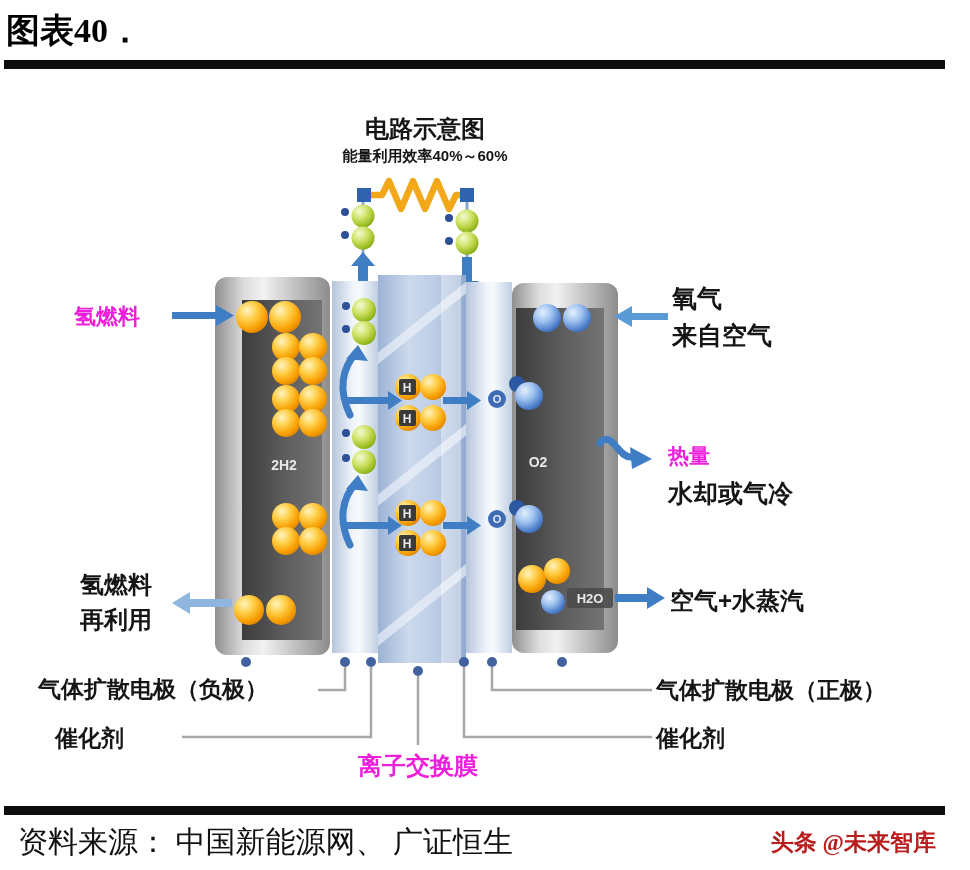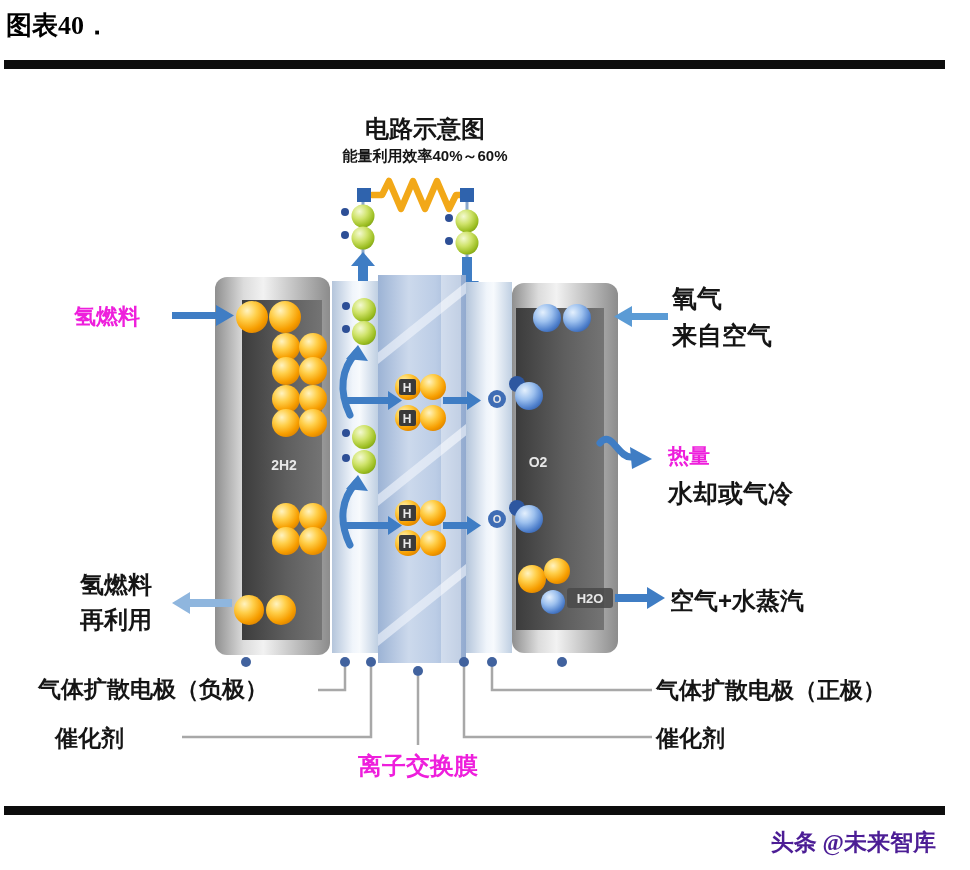--- a/index.html
+++ b/index.html
@@ -3,31 +3,31 @@
 <meta charset="utf-8">
 <style>
   html,body { margin:0; padding:0; background:#ffffff; }
   .page {
     position:relative; width:970px; height:870px; background:#ffffff;
     font-family:"Liberation Sans", sans-serif; overflow:hidden;
   }
   .figure-header {
     position:absolute; top:8px; left:6px; display:flex; gap:42px;
     font-family:"Liberation Serif", serif; font-weight:bold;
-    font-size:26px; color:#000; white-space:nowrap;
+    font-size:34px; color:#000; white-space:nowrap;
   }
   .title-rule { position:absolute; top:60px; left:4px; width:941px; height:9px; background:#0d0d0d; }
   .footer-rule { position:absolute; top:806px; left:4px; width:941px; height:9px; background:#0d0d0d; }
   .source-text {
     position:absolute; top:822px; left:18px;
     font-family:"Liberation Serif", serif; font-size:30px; color:#111; white-space:nowrap;
   }
   .watermark {
     position:absolute; top:827px; right:34px;
-    font-family:"Liberation Serif", serif; font-size:23px; font-weight:bold; color:#4c1d95; white-space:nowrap;
+    font-family:"Liberation Serif", serif; font-size:23px; font-weight:bold; color:#b91c1c; white-space:nowrap;
   }
   svg.diagram { position:absolute; top:85px; left:0; }
   text { user-select:none; }
   .lbl { font-family:"Liberation Sans", sans-serif; font-weight:bold; fill:#151515; }
   .lbl-magenta { font-family:"Liberation Sans", sans-serif; font-weight:bold; fill:#ee1fdc; }
   .lbl-white { font-family:"Liberation Sans", sans-serif; font-weight:bold; fill:#e8e8e8; }
 </style>
 </head>
 <body>
 
@@ -300,15 +300,16 @@
     <text x="80" y="508" class="lbl" font-size="24">氢燃料</text>
     <text x="80" y="543" class="lbl" font-size="24">再利用</text>
     <text x="38" y="612" class="lbl" font-size="23">气体扩散电极（负极）</text>
     <text x="55" y="661" class="lbl" font-size="23">催化剂</text>
     <text x="418" y="689" text-anchor="middle" class="lbl-magenta" font-size="24">离子交换膜</text>
     <text x="656" y="613" class="lbl" font-size="23">气体扩散电极（正极）</text>
     <text x="656" y="661" class="lbl" font-size="23">催化剂</text>
   </svg>
 
   <div class="footer-rule"></div>
+  <div class="source-text">资料来源： 中国新能源网、 广证恒生</div>
   <div class="watermark">头条 @未来智库</div>
 
 </div>
 
 </body></html>

